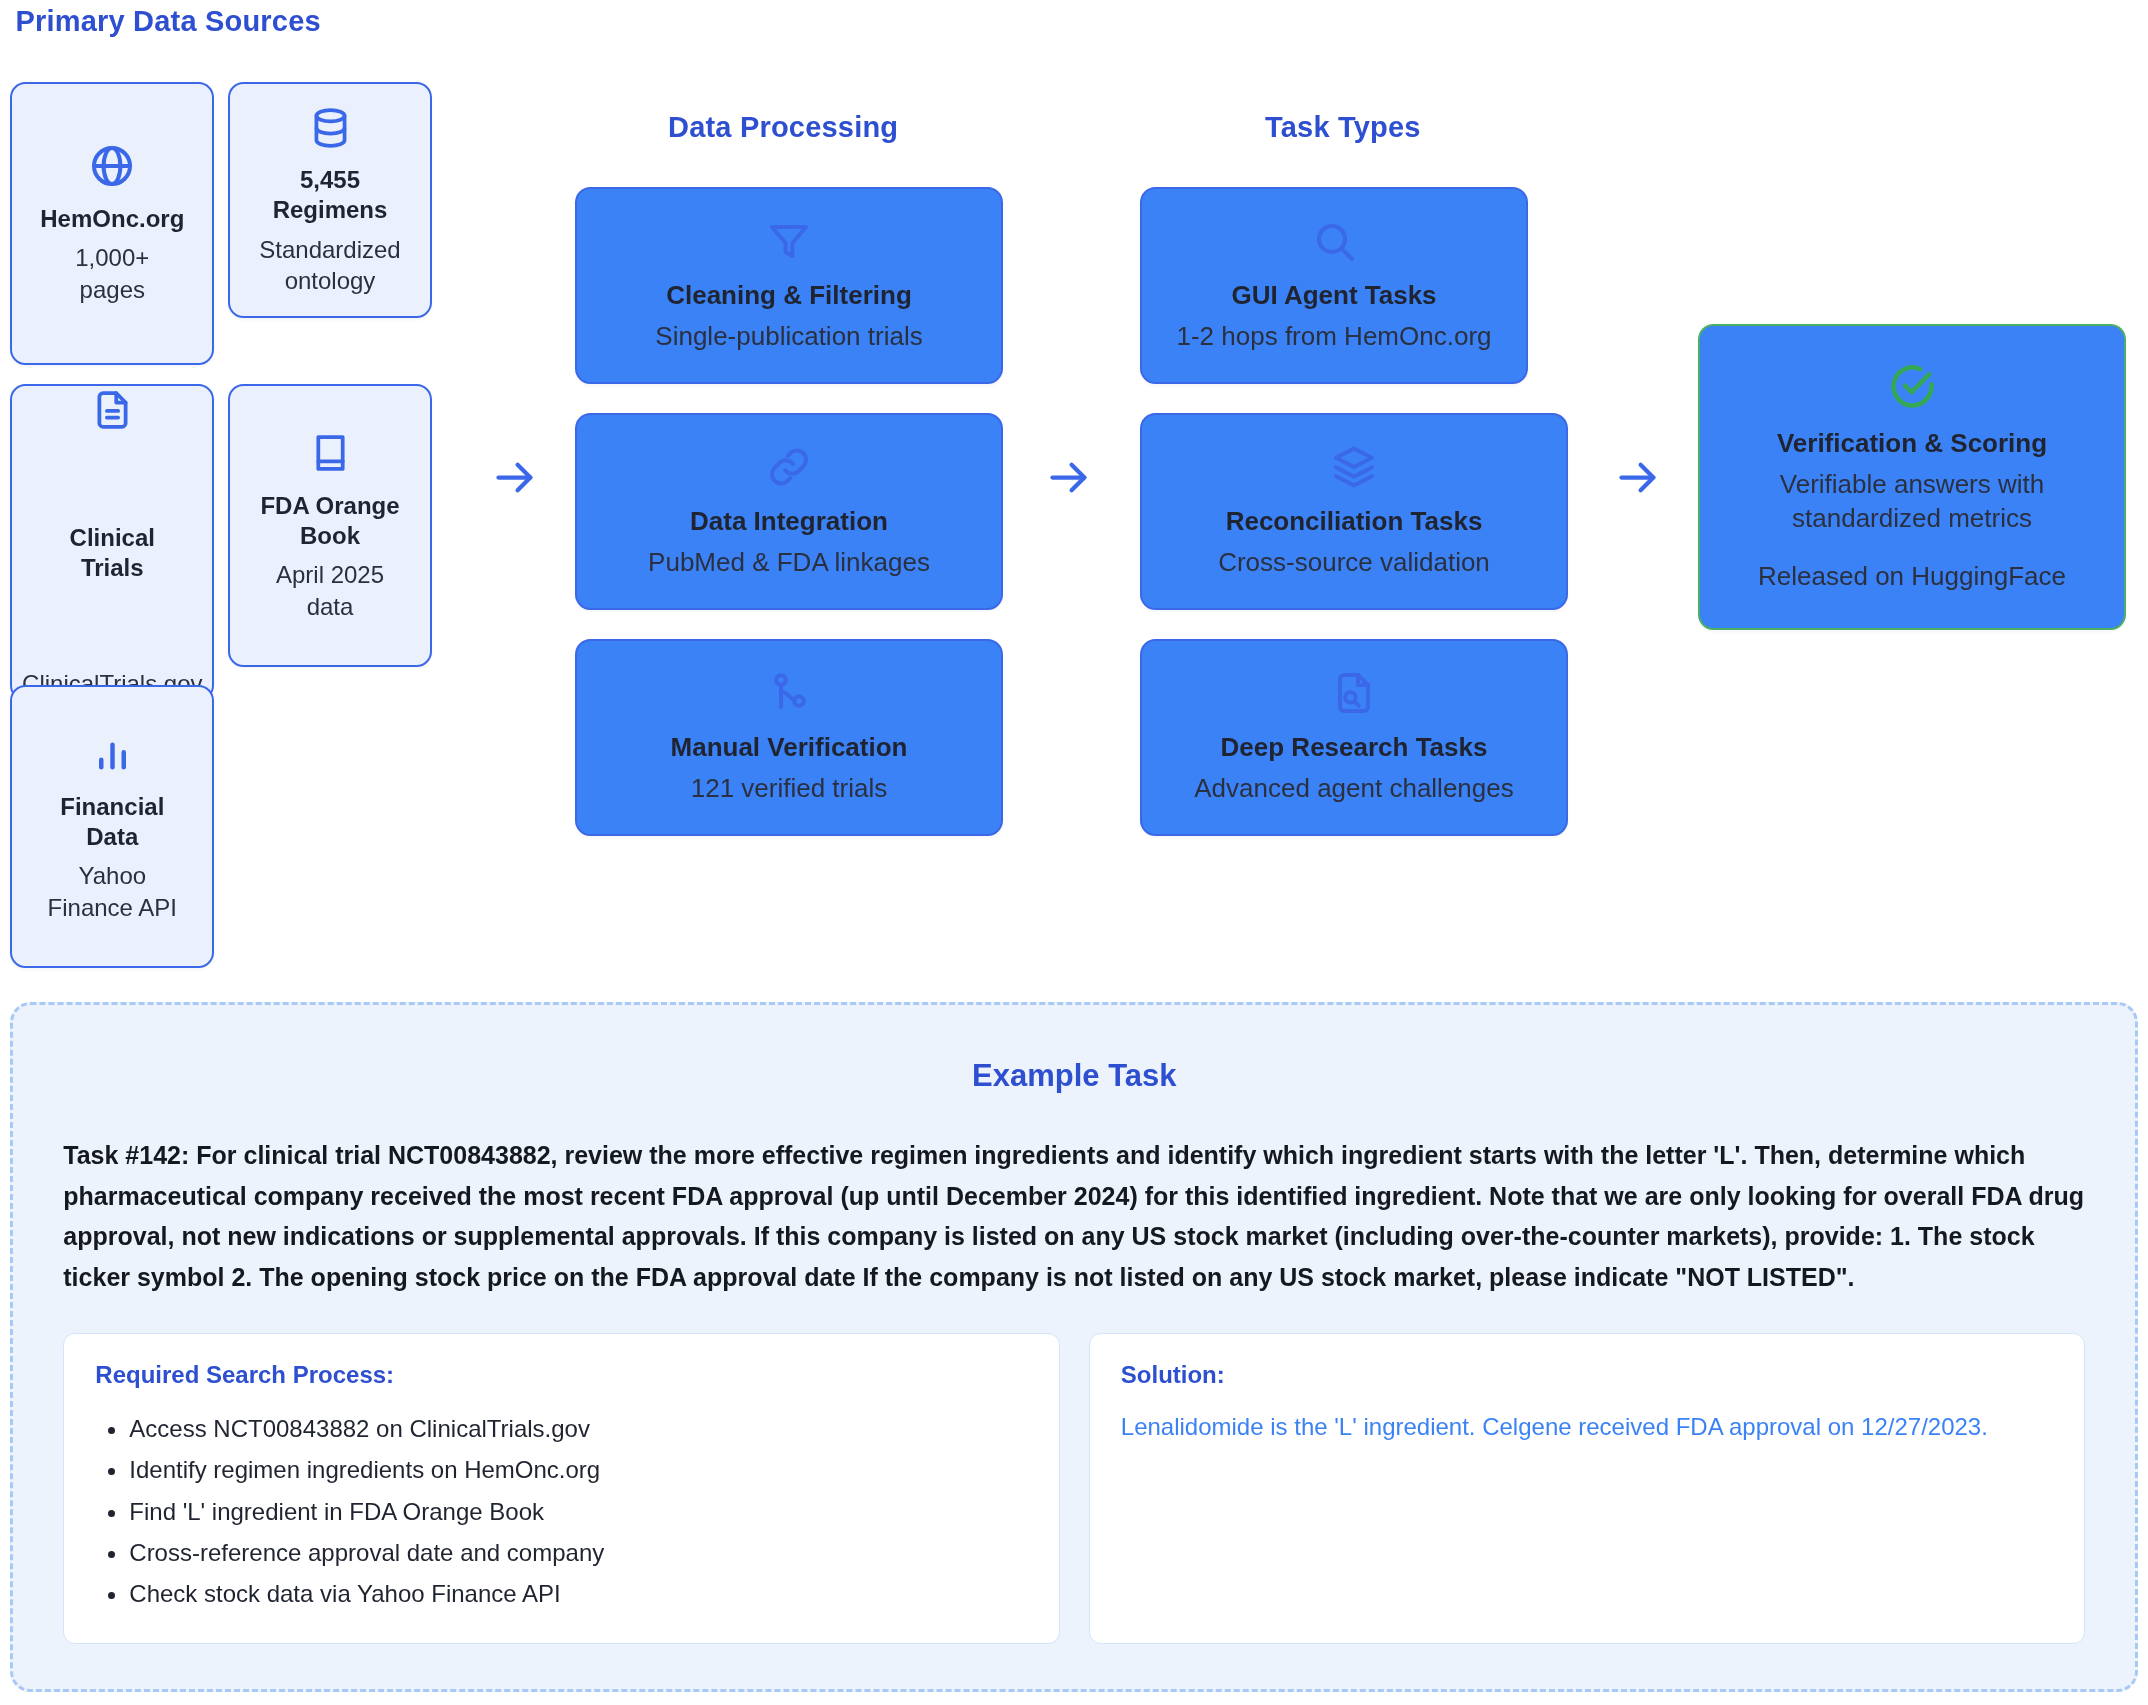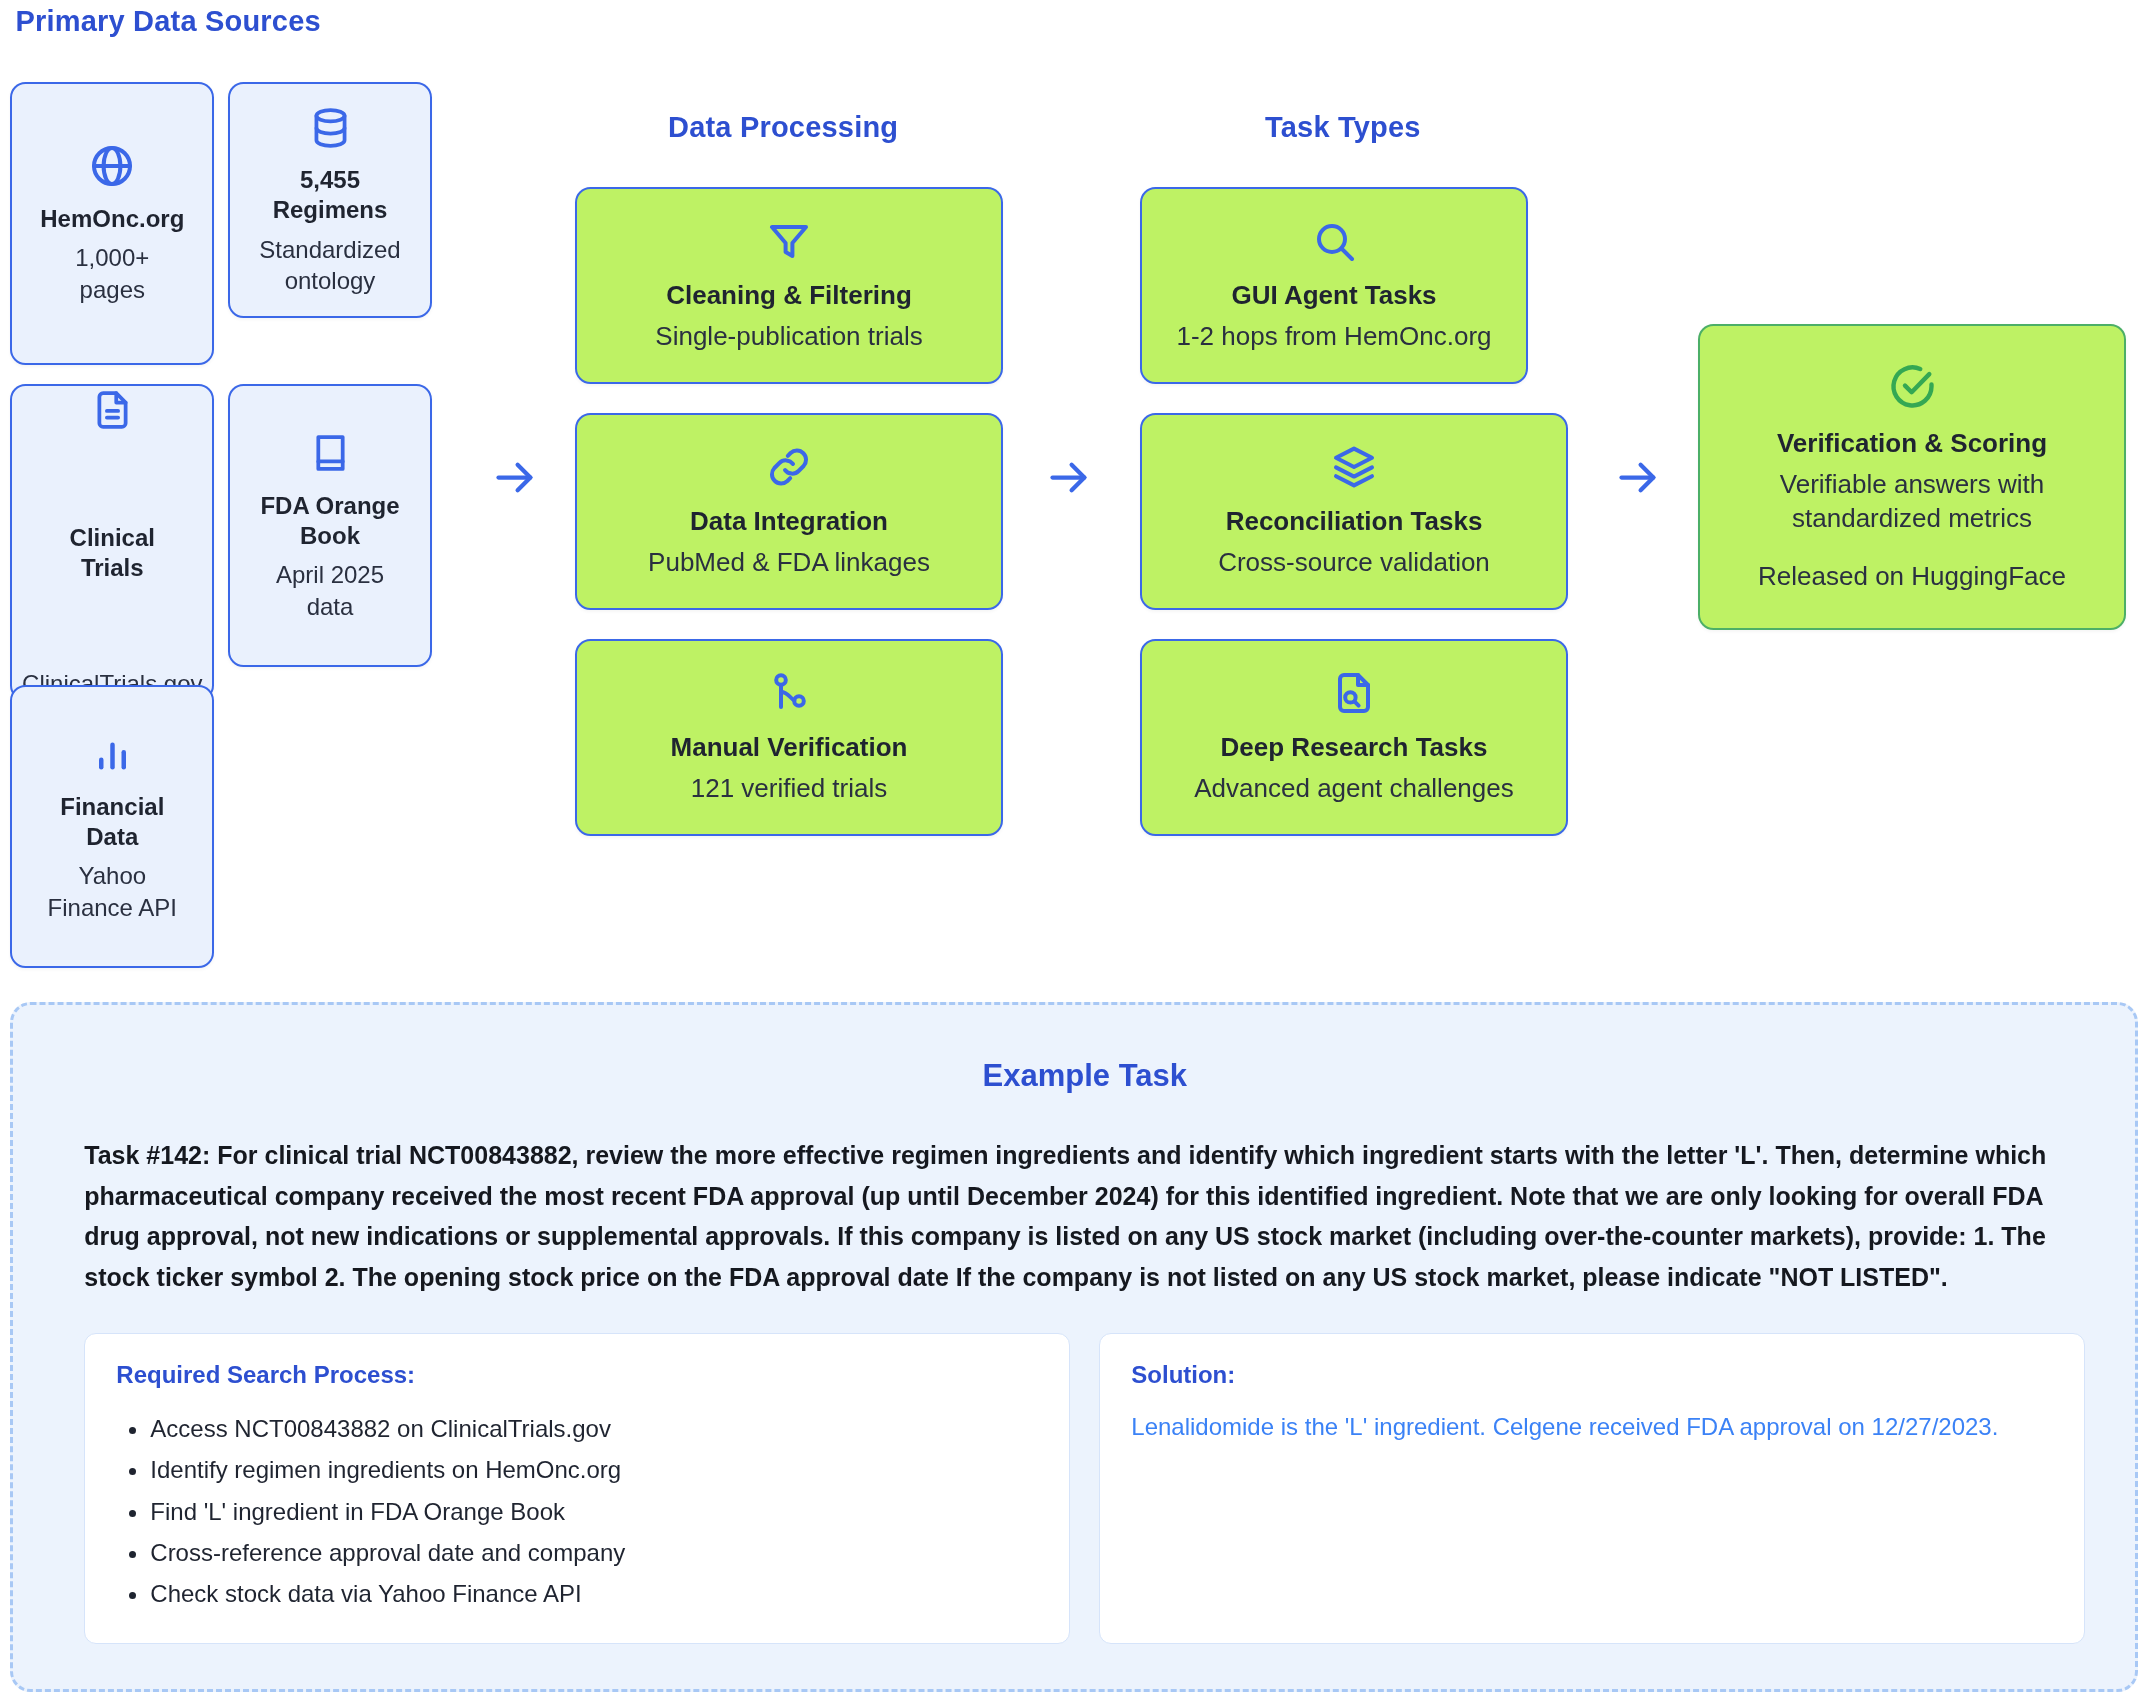--- a/index.html
+++ b/index.html
@@ -14,21 +14,21 @@
     color: #1f2937;
     position: relative;
     overflow: hidden;
   }
 
   
   .card {
     box-sizing: border-box;
     border: 2.6px solid #3b68e8;
     border-radius: 15.4px;
-    background: #bef264;
+    background: #3b82f6;
     display: flex;
     flex-direction: column;
     align-items: center;
     justify-content: center;
     text-align: center;
     box-shadow: 0 1.7px 3.4px rgba(0,0,0,0.04);
   }
   .card.tinted { background: #eaf1fd; }
   .card.greenish { border-color: #4caf67; }
 
@@ -67,21 +67,20 @@
   #example-panel {
     position: absolute;
     left: 10.3px;
     top: 1002px;
     width: 2128px;
     height: 690px;
     box-sizing: border-box;
     border: 3.4px dashed #a8c8f5;
     border-radius: 20.5px;
     background: #ecf3fd;
-    padding-left: 21px;
   }
   #example-title {
     text-align: center;
     font-size: 31px;
     font-weight: bold;
     color: #2d4fd0;
     margin-top: 53px;
   }
   #example-body {
     margin: 41px 50px 0 50px;

